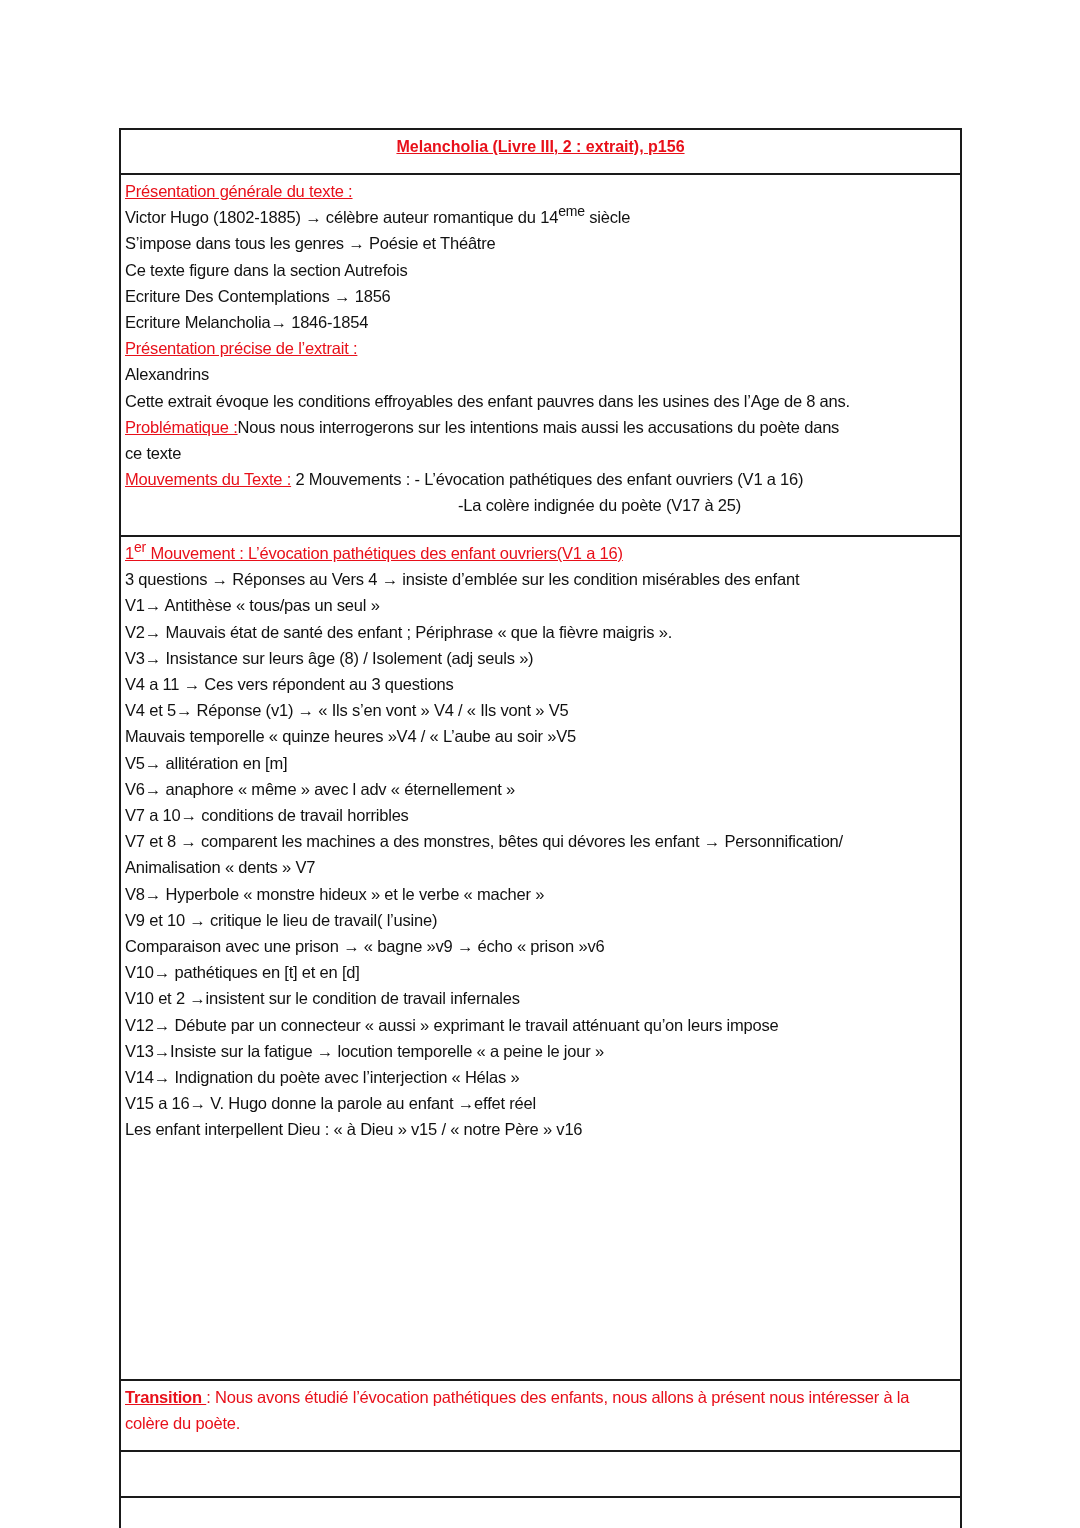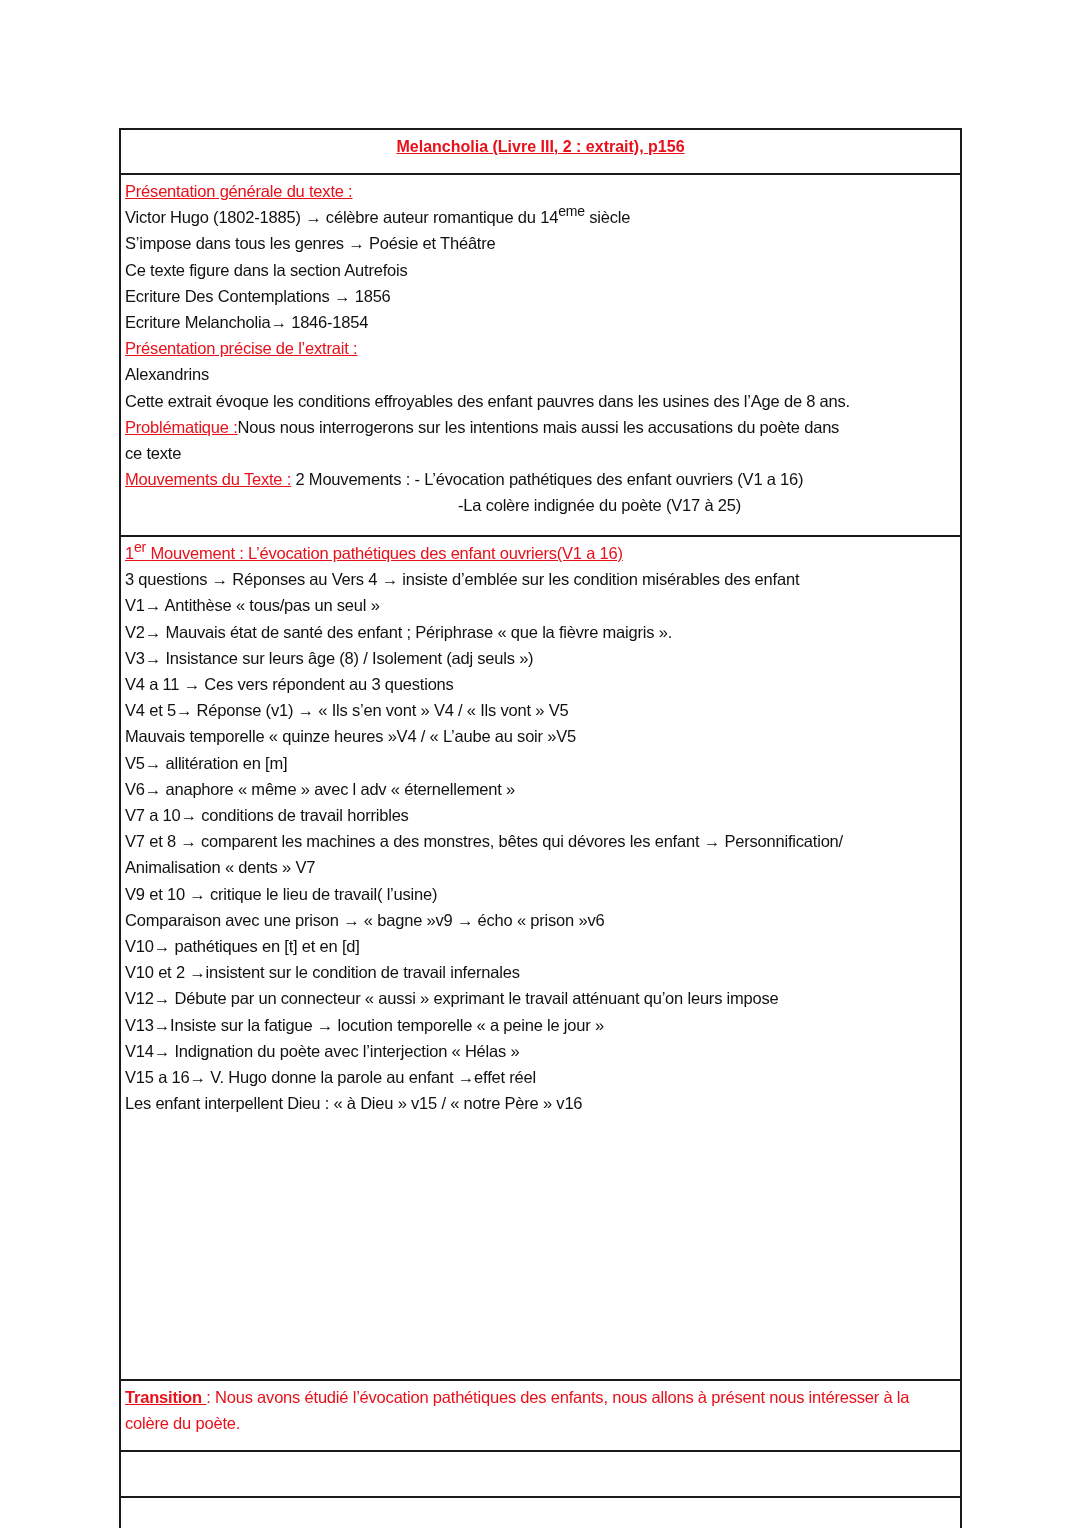--- a/index.html
+++ b/index.html
@@ -96,20 +96,21 @@
         <div class="line">V2→ Mauvais état de santé des enfant ; Périphrase « que la fièvre maigris ».</div>
         <div class="line">V3→ Insistance sur leurs âge (8) / Isolement (adj seuls »)</div>
         <div class="line">V4 a 11 → Ces vers répondent au 3 questions</div>
         <div class="line">V4 et 5→  Réponse (v1) → «  Ils s’en vont » V4 / « Ils vont »  V5</div>
         <div class="line">Mauvais temporelle « quinze heures »V4 / « L’aube au soir »V5</div>
         <div class="line">V5→ allitération en [m]</div>
         <div class="line">V6→ anaphore « même » avec l adv « éternellement »</div>
         <div class="line">V7 a 10→ conditions de travail horribles</div>
         <div class="line">V7 et 8 → comparent les machines a des monstres, bêtes qui dévores les enfant → Personnification/</div>
         <div class="line">Animalisation « dents » V7</div>
+        <div class="line">V8→ Hyperbole «  monstre hideux » et le verbe « macher »</div>
         <div class="line">V9 et 10 → critique le lieu de travail( l’usine)</div>
         <div class="line">Comparaison avec une prison → « bagne »v9 → écho « prison »v6</div>
         <div class="line">V10→ pathétiques en [t] et en [d]</div>
         <div class="line">V10 et 2 →insistent sur le condition de travail infernales</div>
         <div class="line">V12→ Débute par un connecteur « aussi » exprimant le travail atténuant qu’on leurs impose</div>
         <div class="line">V13→Insiste sur la fatigue → locution temporelle «  a peine le jour »</div>
         <div class="line">V14→ Indignation du poète avec l’interjection « Hélas »</div>
         <div class="line">V15 a 16→ V. Hugo donne la parole au enfant →effet réel</div>
         <div class="line">Les enfant interpellent Dieu : « à Dieu » v15 / « notre Père » v16</div>
       </div>

